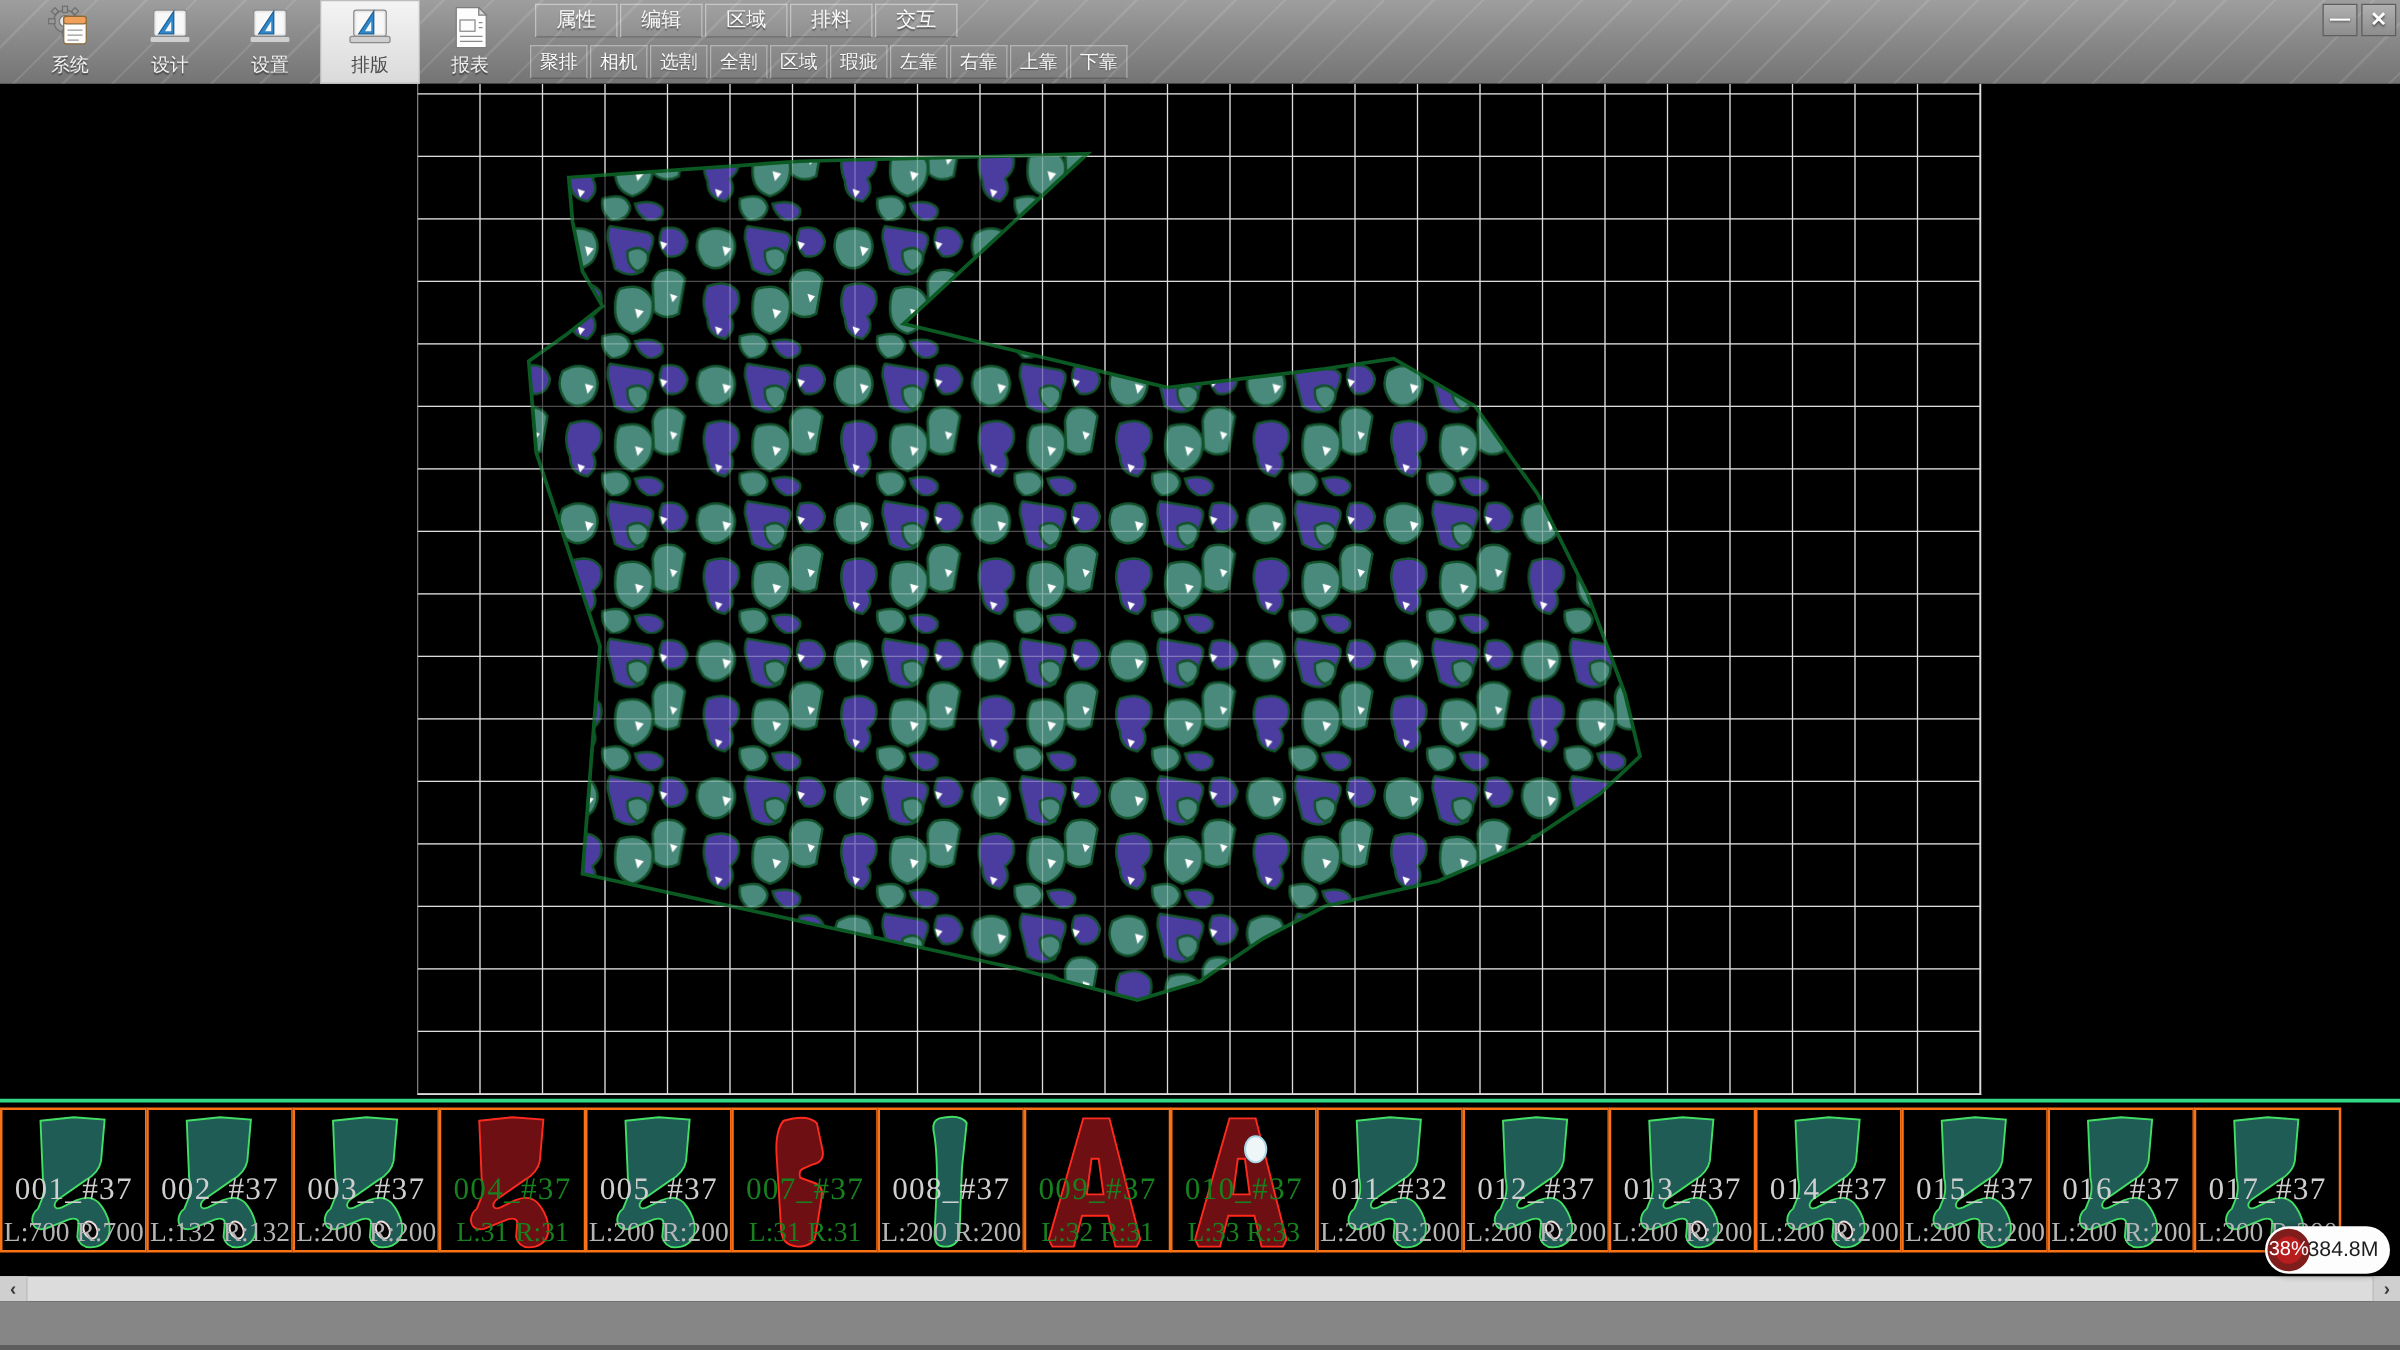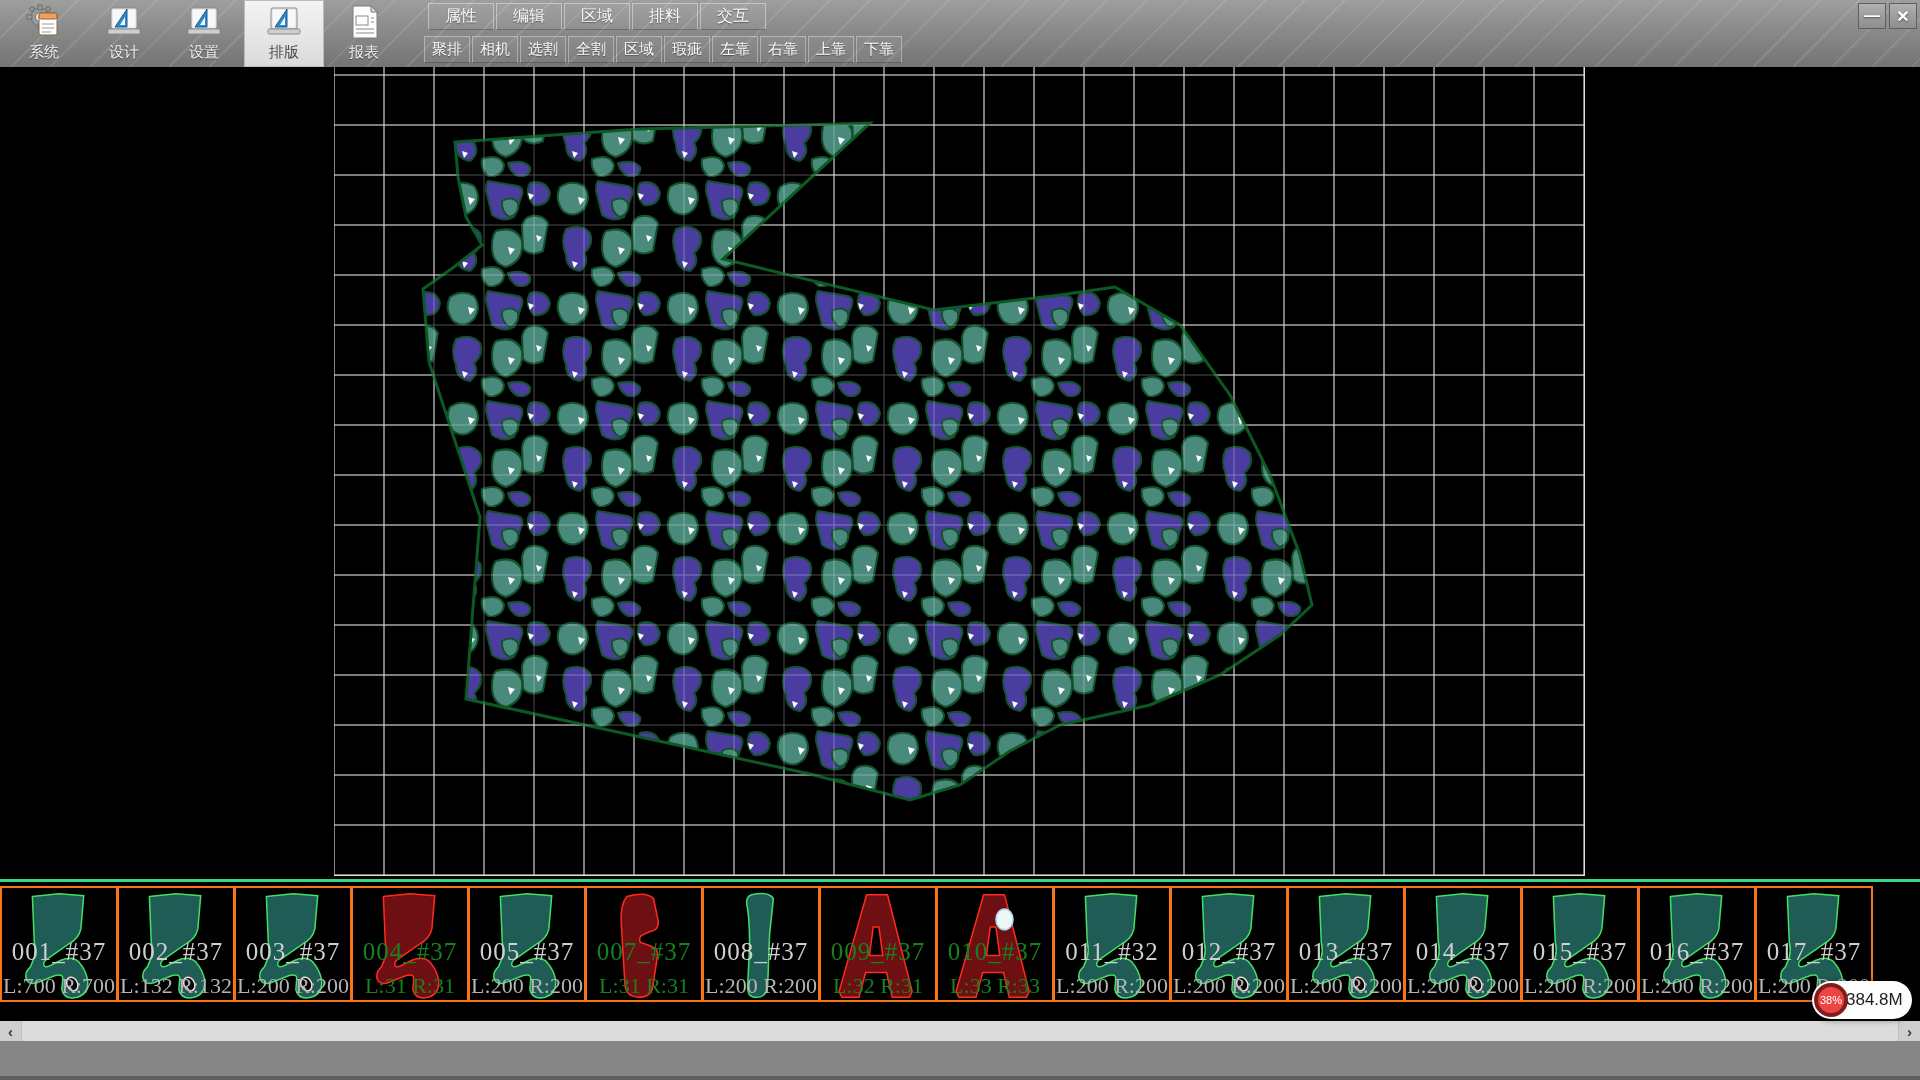--- a/index.html
+++ b/index.html
@@ -4,21 +4,21 @@
 <style>
   * { margin:0; padding:0; box-sizing:border-box; }
   html,body { width:1920px; height:1080px; overflow:hidden; background:#000; font-family:"Liberation Sans", sans-serif; }
   #app { position:relative; width:1920px; height:1080px; background:#000; }
 
   
   #toolbar { position:absolute; left:0; top:0; width:1920px; height:67px;
     background:linear-gradient(180deg,#9e9e9e 0%,#8a8a8a 45%,#747474 100%); }
   #toolbar::after { content:""; position:absolute; inset:0; pointer-events:none;
     background:repeating-linear-gradient(135deg, rgba(255,255,255,0) 0 26px, rgba(255,255,255,.10) 26px 28px); }
-  #main-buttons { position:absolute; left:4px; top:0; height:67px; display:flex; z-index:2; }
+  #main-buttons { position:absolute; left:16px; top:0; height:67px; display:flex; z-index:2; }
   .tool-big { width:80px; height:67px; display:flex; flex-direction:column; align-items:center; justify-content:flex-start; padding-top:2px; cursor:default; }
   .tool-big .icn { width:40px; height:40px; display:flex; align-items:center; justify-content:center; }
   .tool-big .lbl { font-size:15px; color:#f2f2f2; text-shadow:0 1px 1px rgba(0,0,0,.45); margin-top:1px; }
   .tool-big.active { background:linear-gradient(180deg,#f4f4f4,#dadada); box-shadow:inset 0 0 0 1px #bcbcbc; }
   .tool-big.active .lbl { color:#4a4a4a; text-shadow:none; }
   #menu-rows { position:absolute; left:424px; top:0; z-index:2; }
   #menu-tabs { position:absolute; left:4px; top:3px; display:flex; gap:2px;border-radius:11px; }
   .tab { width:66px; height:27px; display:flex; align-items:center; justify-content:center;
     color:#fafafa; font-size:16px; background:rgba(255,255,255,.05);
     border:1px solid rgba(255,255,255,.4); border-bottom-color:rgba(0,0,0,.25); text-shadow:0 1px 1px rgba(0,0,0,.4); }
@@ -47,21 +47,21 @@
     font-family:"Liberation Serif", serif; font-size:25px; letter-spacing:1px; }
   .cell .cnt { position:absolute; left:0; bottom:1px; width:100%; text-align:center;
     font-family:"Liberation Serif", serif; font-size:22px; }
   .cell.teal .tid { color:#cfcfcf; } .cell.teal .cnt { color:#b5b5b5; }
   .cell.red .tid { color:#17801f; } .cell.red .cnt { color:#17801f; }
 
   
   #status-badge { position:absolute; left:1812px; top:981px; width:100px; height:38px;
     background:#fdfdfd; border-radius:19px; box-shadow:0 1px 6px rgba(0,0,0,.45); z-index:5; }
   #badge-circle { position:absolute; left:2px; top:2px; width:34px; height:34px; border-radius:50%;
-    background:#ef4444; border:4px solid #7f1d1d; color:#fff; font-size:11px;
+    background:#b91c1c; border:6px solid #7f1d1d; color:#fff; font-size:16px;
     display:flex; align-items:center; justify-content:center; }
   #badge-mem { position:absolute; left:34px; top:0; height:38px; display:flex; align-items:center;
     color:#1d1d1d; font-size:17px; }
 
   
   #hscroll { position:absolute; left:0; top:1021px; width:1920px; height:20px; background:#dcdcdc; }
   .harrow { position:absolute; top:0; width:22px; height:20px; background:#cfcfcf;
     display:flex; align-items:center; justify-content:center; color:#3a3a3a;
     font-size:15px; font-weight:bold; cursor:pointer; }
   #harrow-left { left:0; border-right:1px solid #bdbdbd; }

